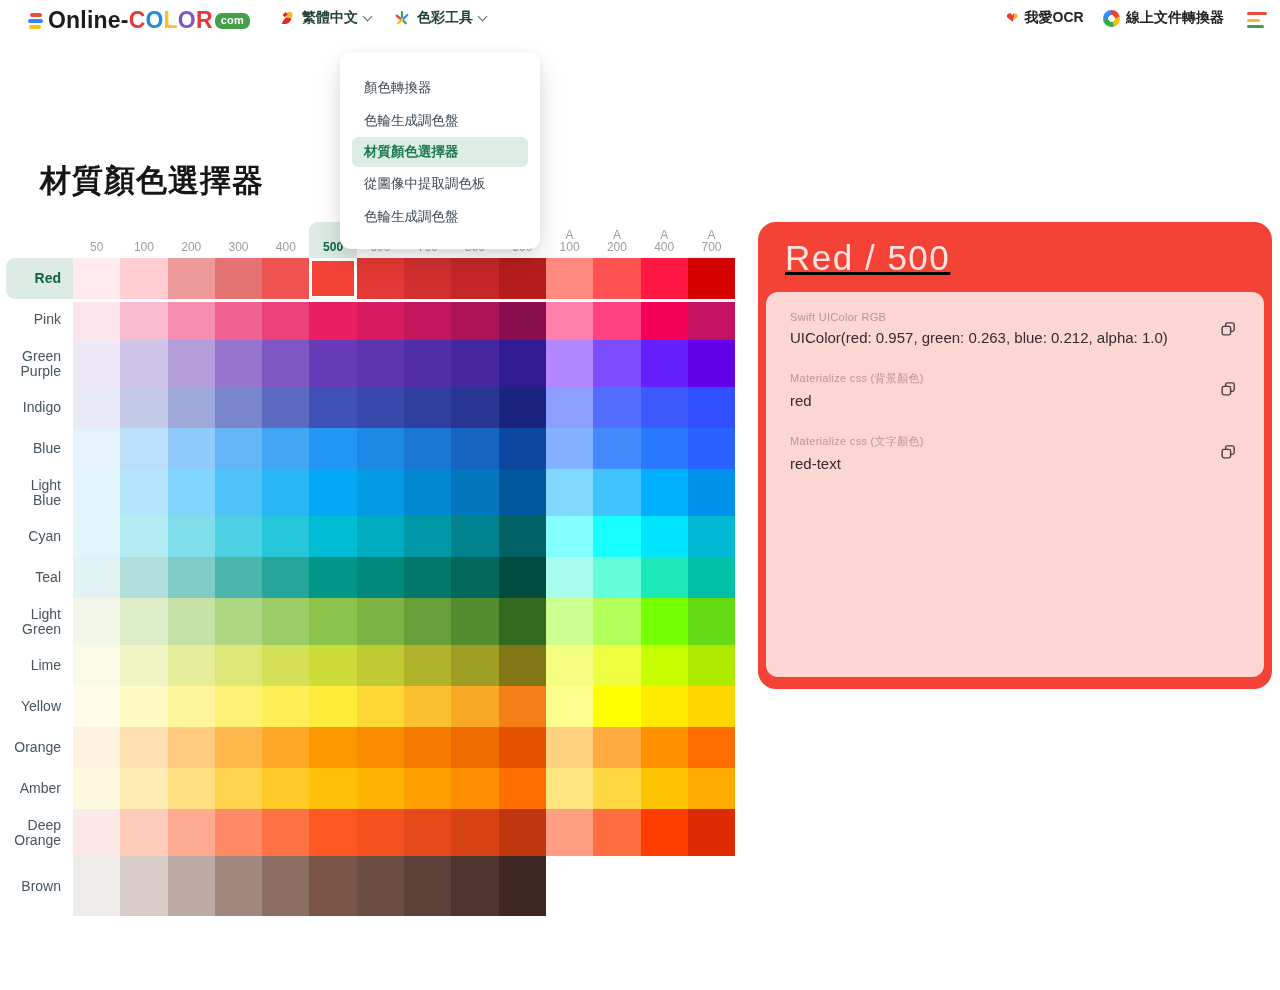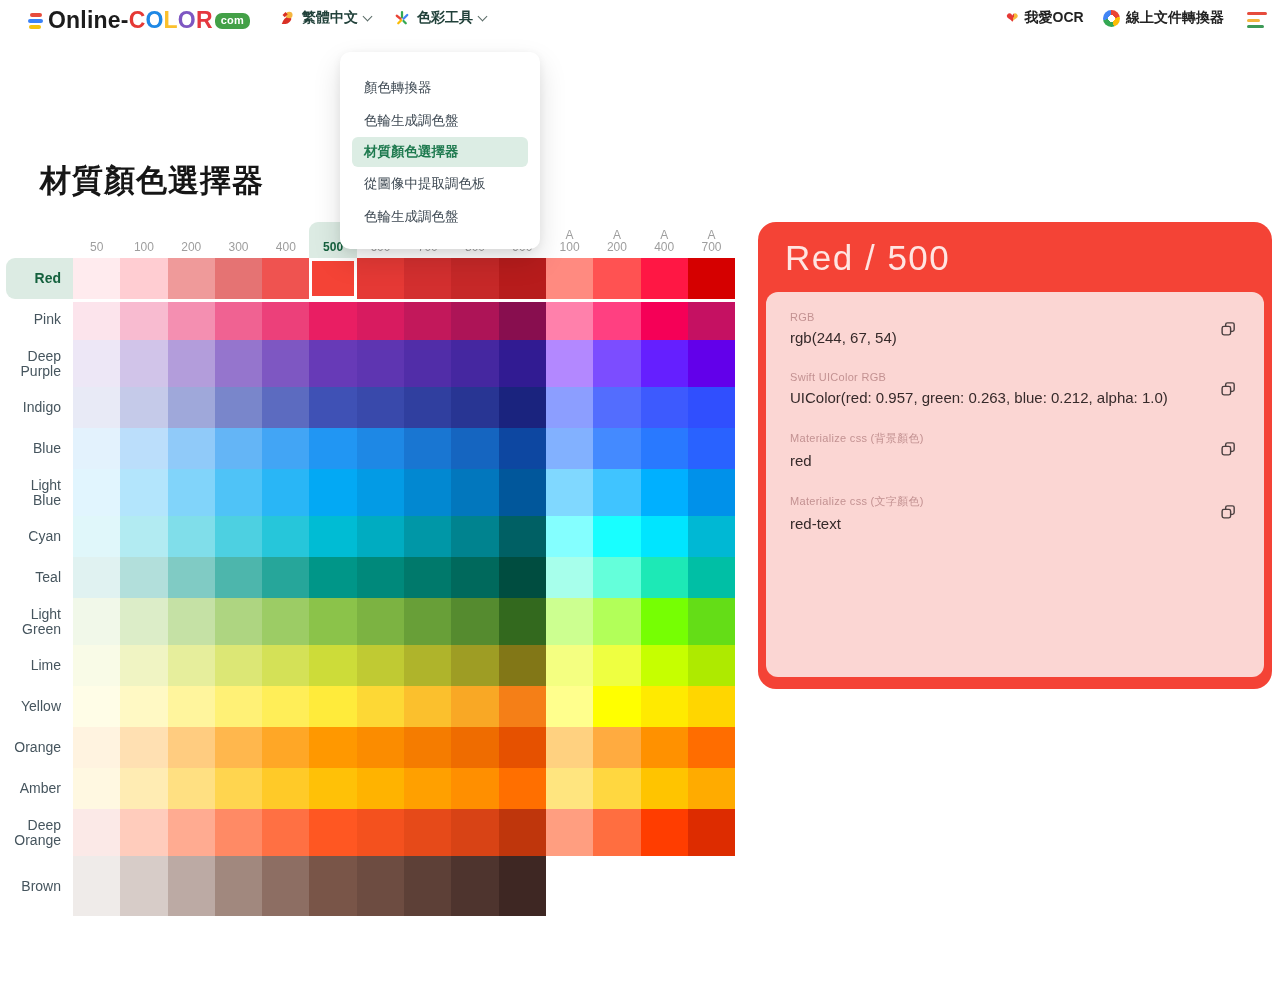--- a/index.html
+++ b/index.html
@@ -223,21 +223,21 @@
       <div class="gcell" style="background: rgb(216, 27, 96);"></div>
       <div class="gcell" style="background: rgb(194, 24, 91);"></div>
       <div class="gcell" style="background: rgb(173, 20, 87);"></div>
       <div class="gcell" style="background: rgb(136, 14, 79);"></div>
       <div class="gcell" style="background: rgb(255, 128, 171);"></div>
       <div class="gcell" style="background: rgb(255, 64, 129);"></div>
       <div class="gcell" style="background: rgb(245, 0, 87);"></div>
       <div class="gcell" style="background: rgb(197, 17, 98);"></div>
     </div>
     <div class="grow tall">
-      <div class="rlabel">Deep Purple</div>
+      <div class="rlabel">Green Purple</div>
       <div class="gcell" style="background: rgb(237, 231, 246);"></div>
       <div class="gcell" style="background: rgb(209, 196, 233);"></div>
       <div class="gcell" style="background: rgb(179, 157, 219);"></div>
       <div class="gcell" style="background: rgb(149, 117, 205);"></div>
       <div class="gcell" style="background: rgb(126, 87, 194);"></div>
       <div class="gcell" style="background: rgb(103, 58, 183);"></div>
       <div class="gcell" style="background: rgb(94, 53, 177);"></div>
       <div class="gcell" style="background: rgb(81, 45, 168);"></div>
       <div class="gcell" style="background: rgb(69, 39, 160);"></div>
       <div class="gcell" style="background: rgb(49, 27, 146);"></div>
@@ -441,31 +441,23 @@
       <div class="gcell" style="background: rgb(161, 136, 126);"></div>
       <div class="gcell" style="background: rgb(141, 110, 99);"></div>
       <div class="gcell" style="background: rgb(121, 85, 72);"></div>
       <div class="gcell" style="background: rgb(109, 76, 65);"></div>
       <div class="gcell" style="background: rgb(93, 64, 55);"></div>
       <div class="gcell" style="background: rgb(78, 52, 46);"></div>
       <div class="gcell" style="background: rgb(62, 39, 35);"></div>
     </div>
   </div>
 
-<div id="panel" style="background: rgb(244, 67, 54);">
+<div id="panel" style="background: rgb(244, 67, 54); text-decoration: underline;">
   <div id="panel-title">Red / 500</div>
   <div id="panel-card">
-      <div class="sect">
-        <div class="sect-label">RGB</div>
-        <div class="sect-value">rgb(244, 67, 54)</div>
-        <button class="copy-btn"><svg width="17" height="17" viewBox="0 0 24 24" fill="none" stroke="#4a3f3f" stroke-width="2" stroke-linejoin="round">
-            <rect x="3" y="9" width="12" height="12" rx="2.5"></rect>
-            <path d="M8 9 V6.5 A2.5 2.5 0 0 1 10.5 4 H17.5 A2.5 2.5 0 0 1 20 6.5 V13.5 A2.5 2.5 0 0 1 17.5 16 H15"></path>
-          </svg></button>
-      </div>
       <div class="sect">
         <div class="sect-label">Swift UIColor RGB</div>
         <div class="sect-value">UIColor(red: 0.957, green: 0.263, blue: 0.212, alpha: 1.0)</div>
         <button class="copy-btn"><svg width="17" height="17" viewBox="0 0 24 24" fill="none" stroke="#4a3f3f" stroke-width="2" stroke-linejoin="round">
             <rect x="3" y="9" width="12" height="12" rx="2.5"></rect>
             <path d="M8 9 V6.5 A2.5 2.5 0 0 1 10.5 4 H17.5 A2.5 2.5 0 0 1 20 6.5 V13.5 A2.5 2.5 0 0 1 17.5 16 H15"></path>
           </svg></button>
       </div>
       <div class="sect">
         <div class="sect-label">Materialize css (背景顏色)</div>

